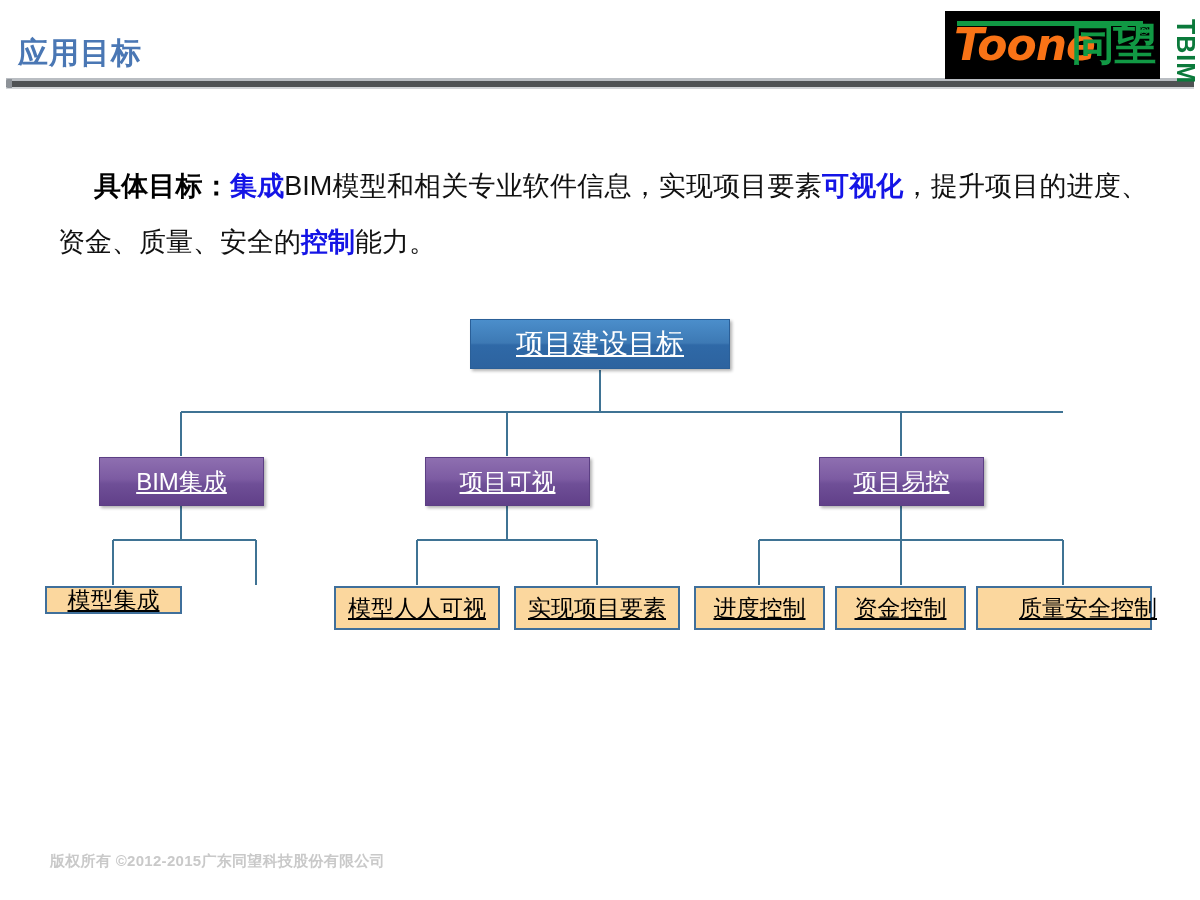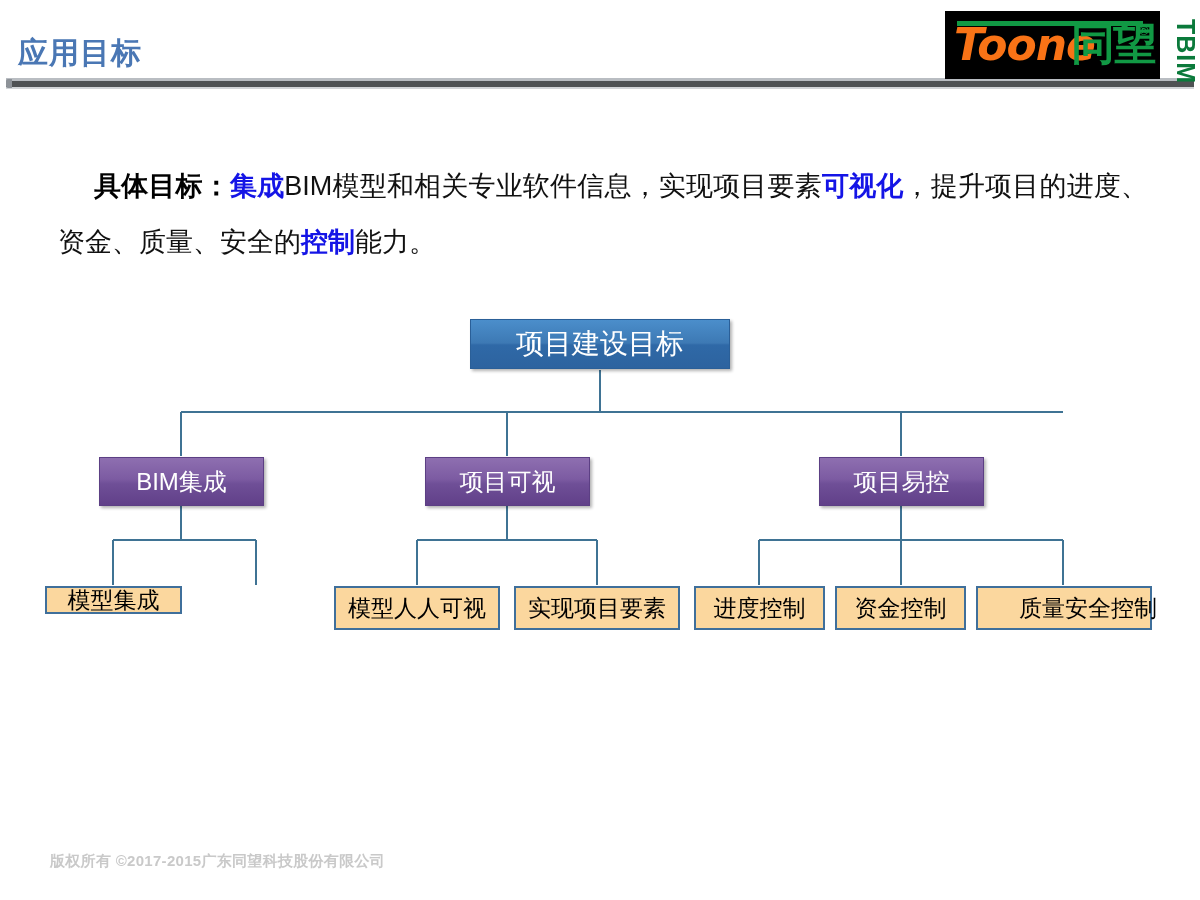--- a/index.html
+++ b/index.html
@@ -175,20 +175,21 @@
     position: absolute;
     left: 0; top: 0;
   }
   .node {
     position: absolute;
     box-sizing: border-box;
     display: flex;
     align-items: center;
     justify-content: center;
     white-space: nowrap;
+    text-decoration: underline;
   }
   .node-root {
     background: linear-gradient(to bottom, #4b8ecb 0%, #3d79b4 48%, #2f69a7 52%, #2d639f 100%);
     border: 1px solid #2a5f98;
     color: #ffffff;
     font-size: 28px;
     box-shadow: 2px 2px 3px rgba(0,0,0,0.30);
   }
   .node-mid {
     background: linear-gradient(to bottom, #8e6fb0 0%, #7c5ba2 45%, #6f4f97 55%, #614089 100%);
@@ -303,13 +304,13 @@
     <span>进度控制</span>
   </div>
   <div class="node node-leaf" style="left:835px; top:286px; width:131px; height:44px;">
     <span>资金控制</span>
   </div>
   <div class="node node-leaf" style="left:976px; top:286px; width:176px; height:44px;padding-left:48px;">
     <span>质量安全控制</span>
   </div>
 </div>
 
-<div id="footer">版权所有 ©2017-2015广东同望科技股份有限公司</div>
+<div id="footer">版权所有 ©2012-2015广东同望科技股份有限公司</div>
 
 </body></html>

